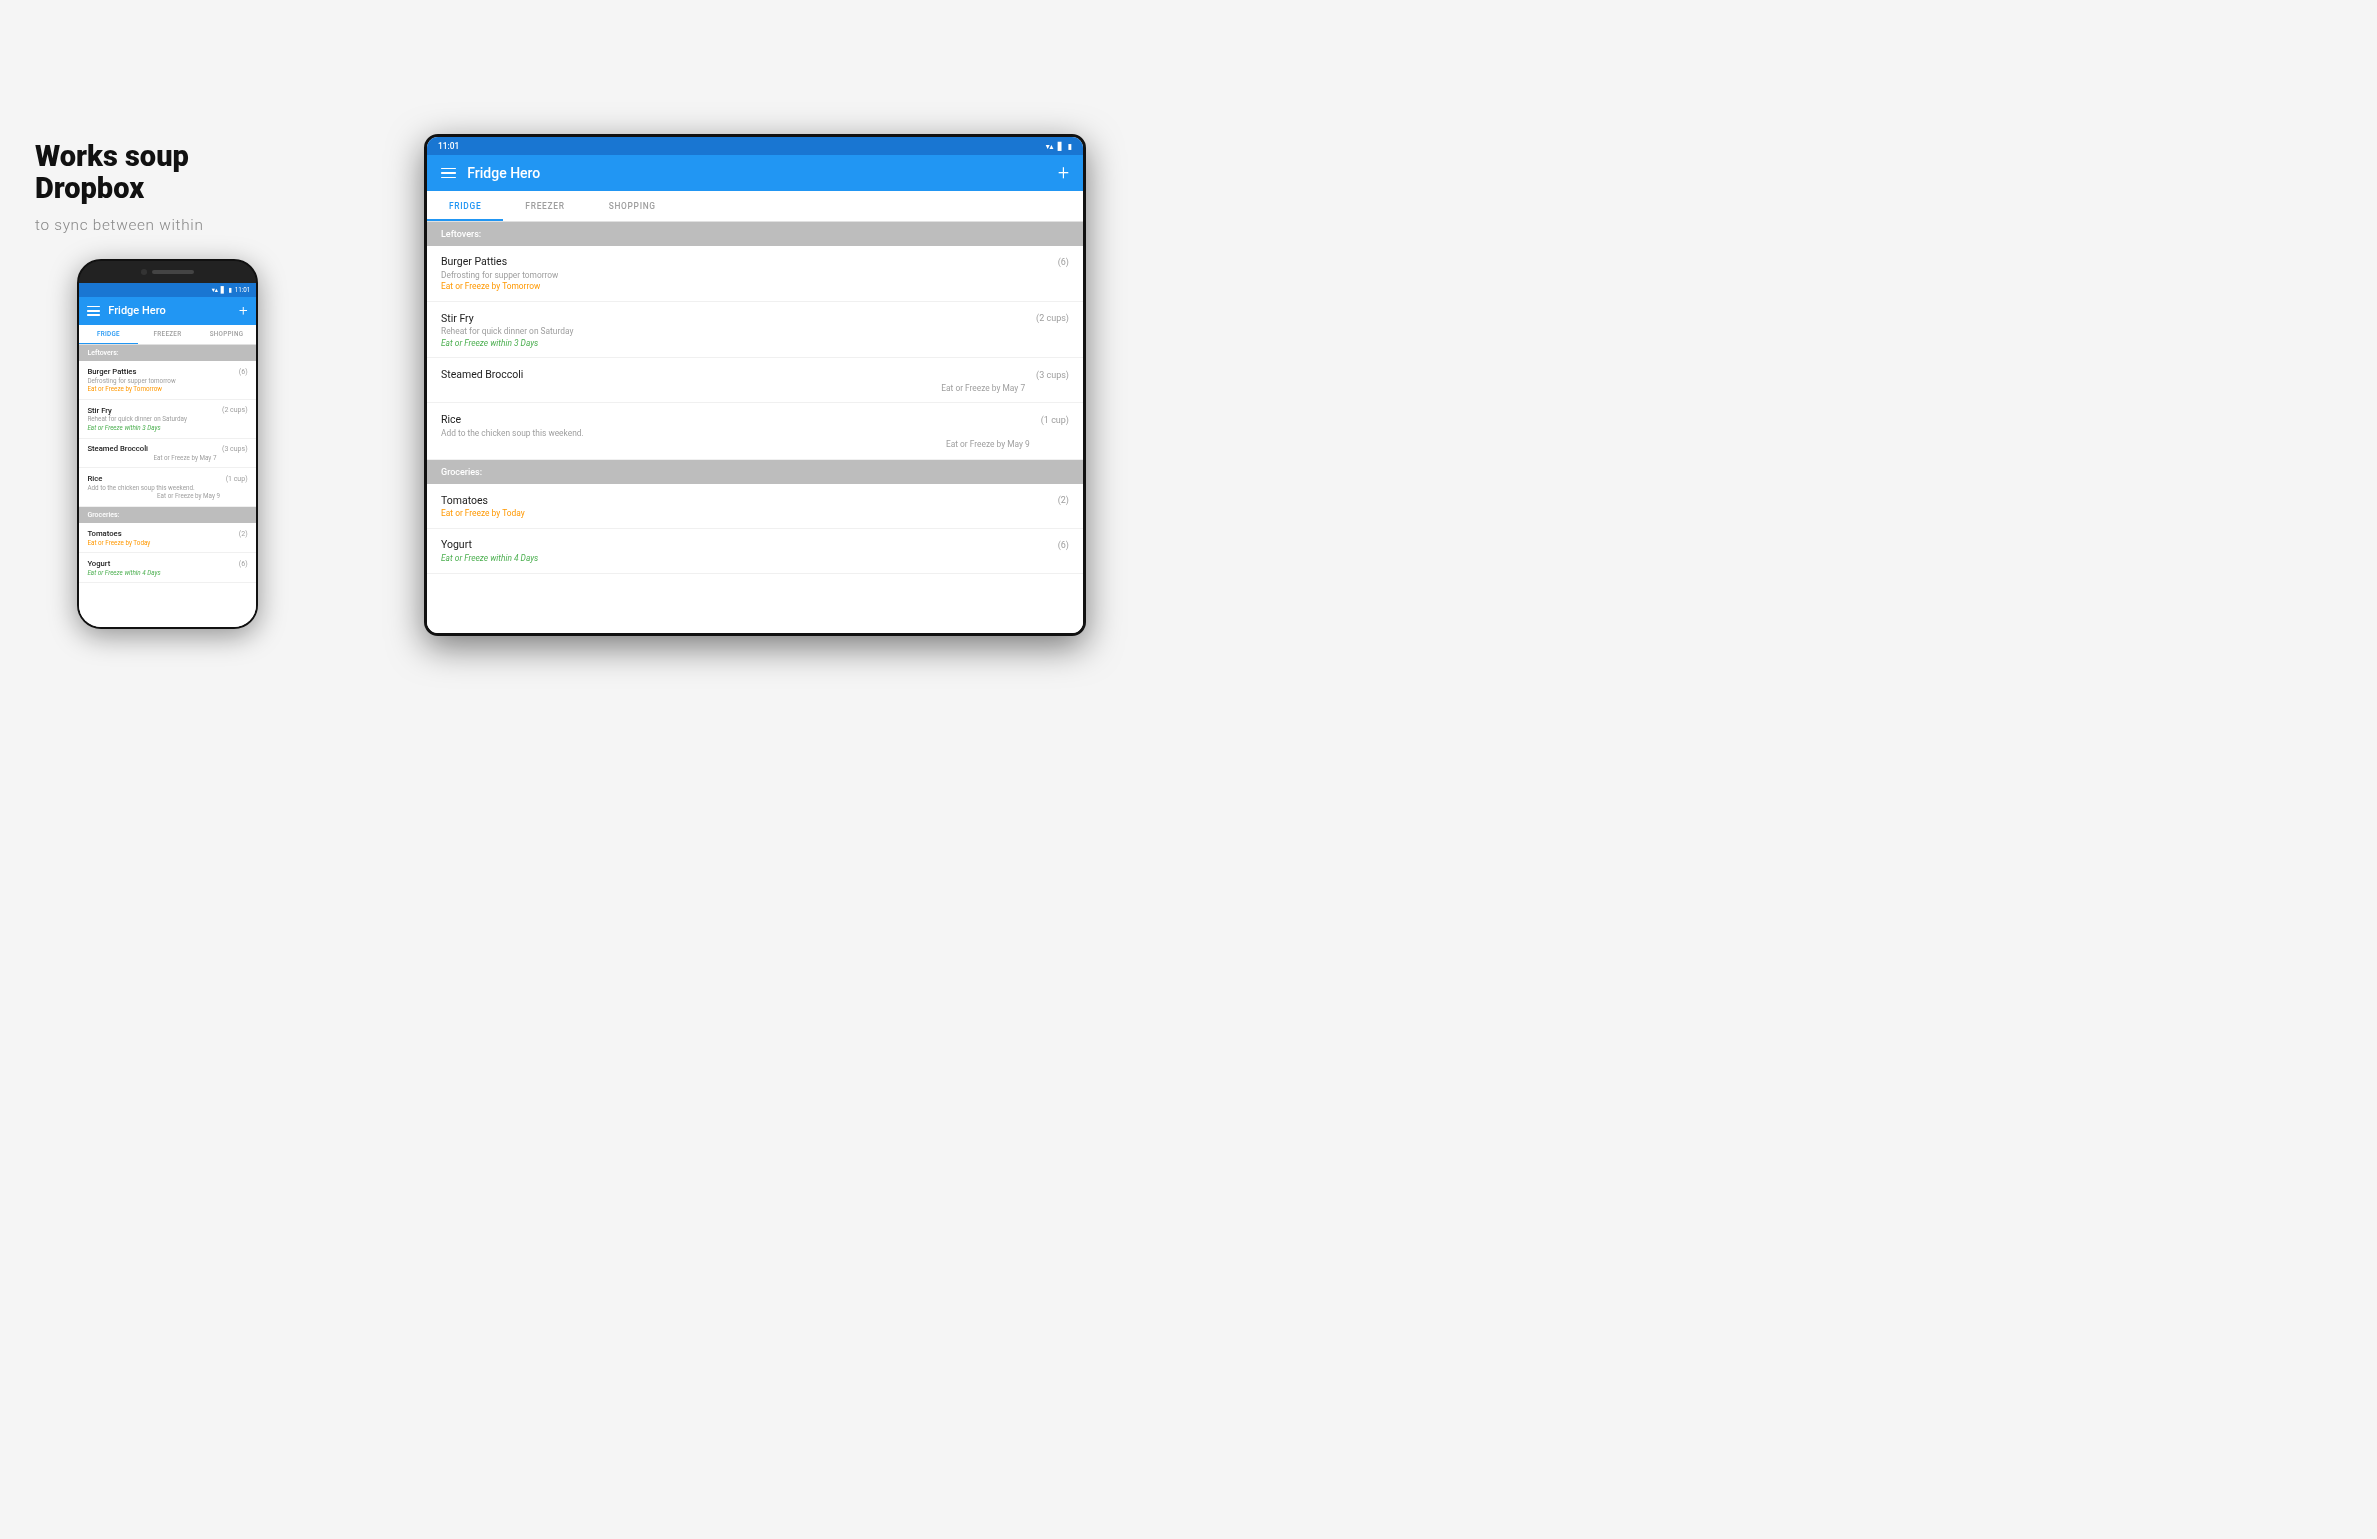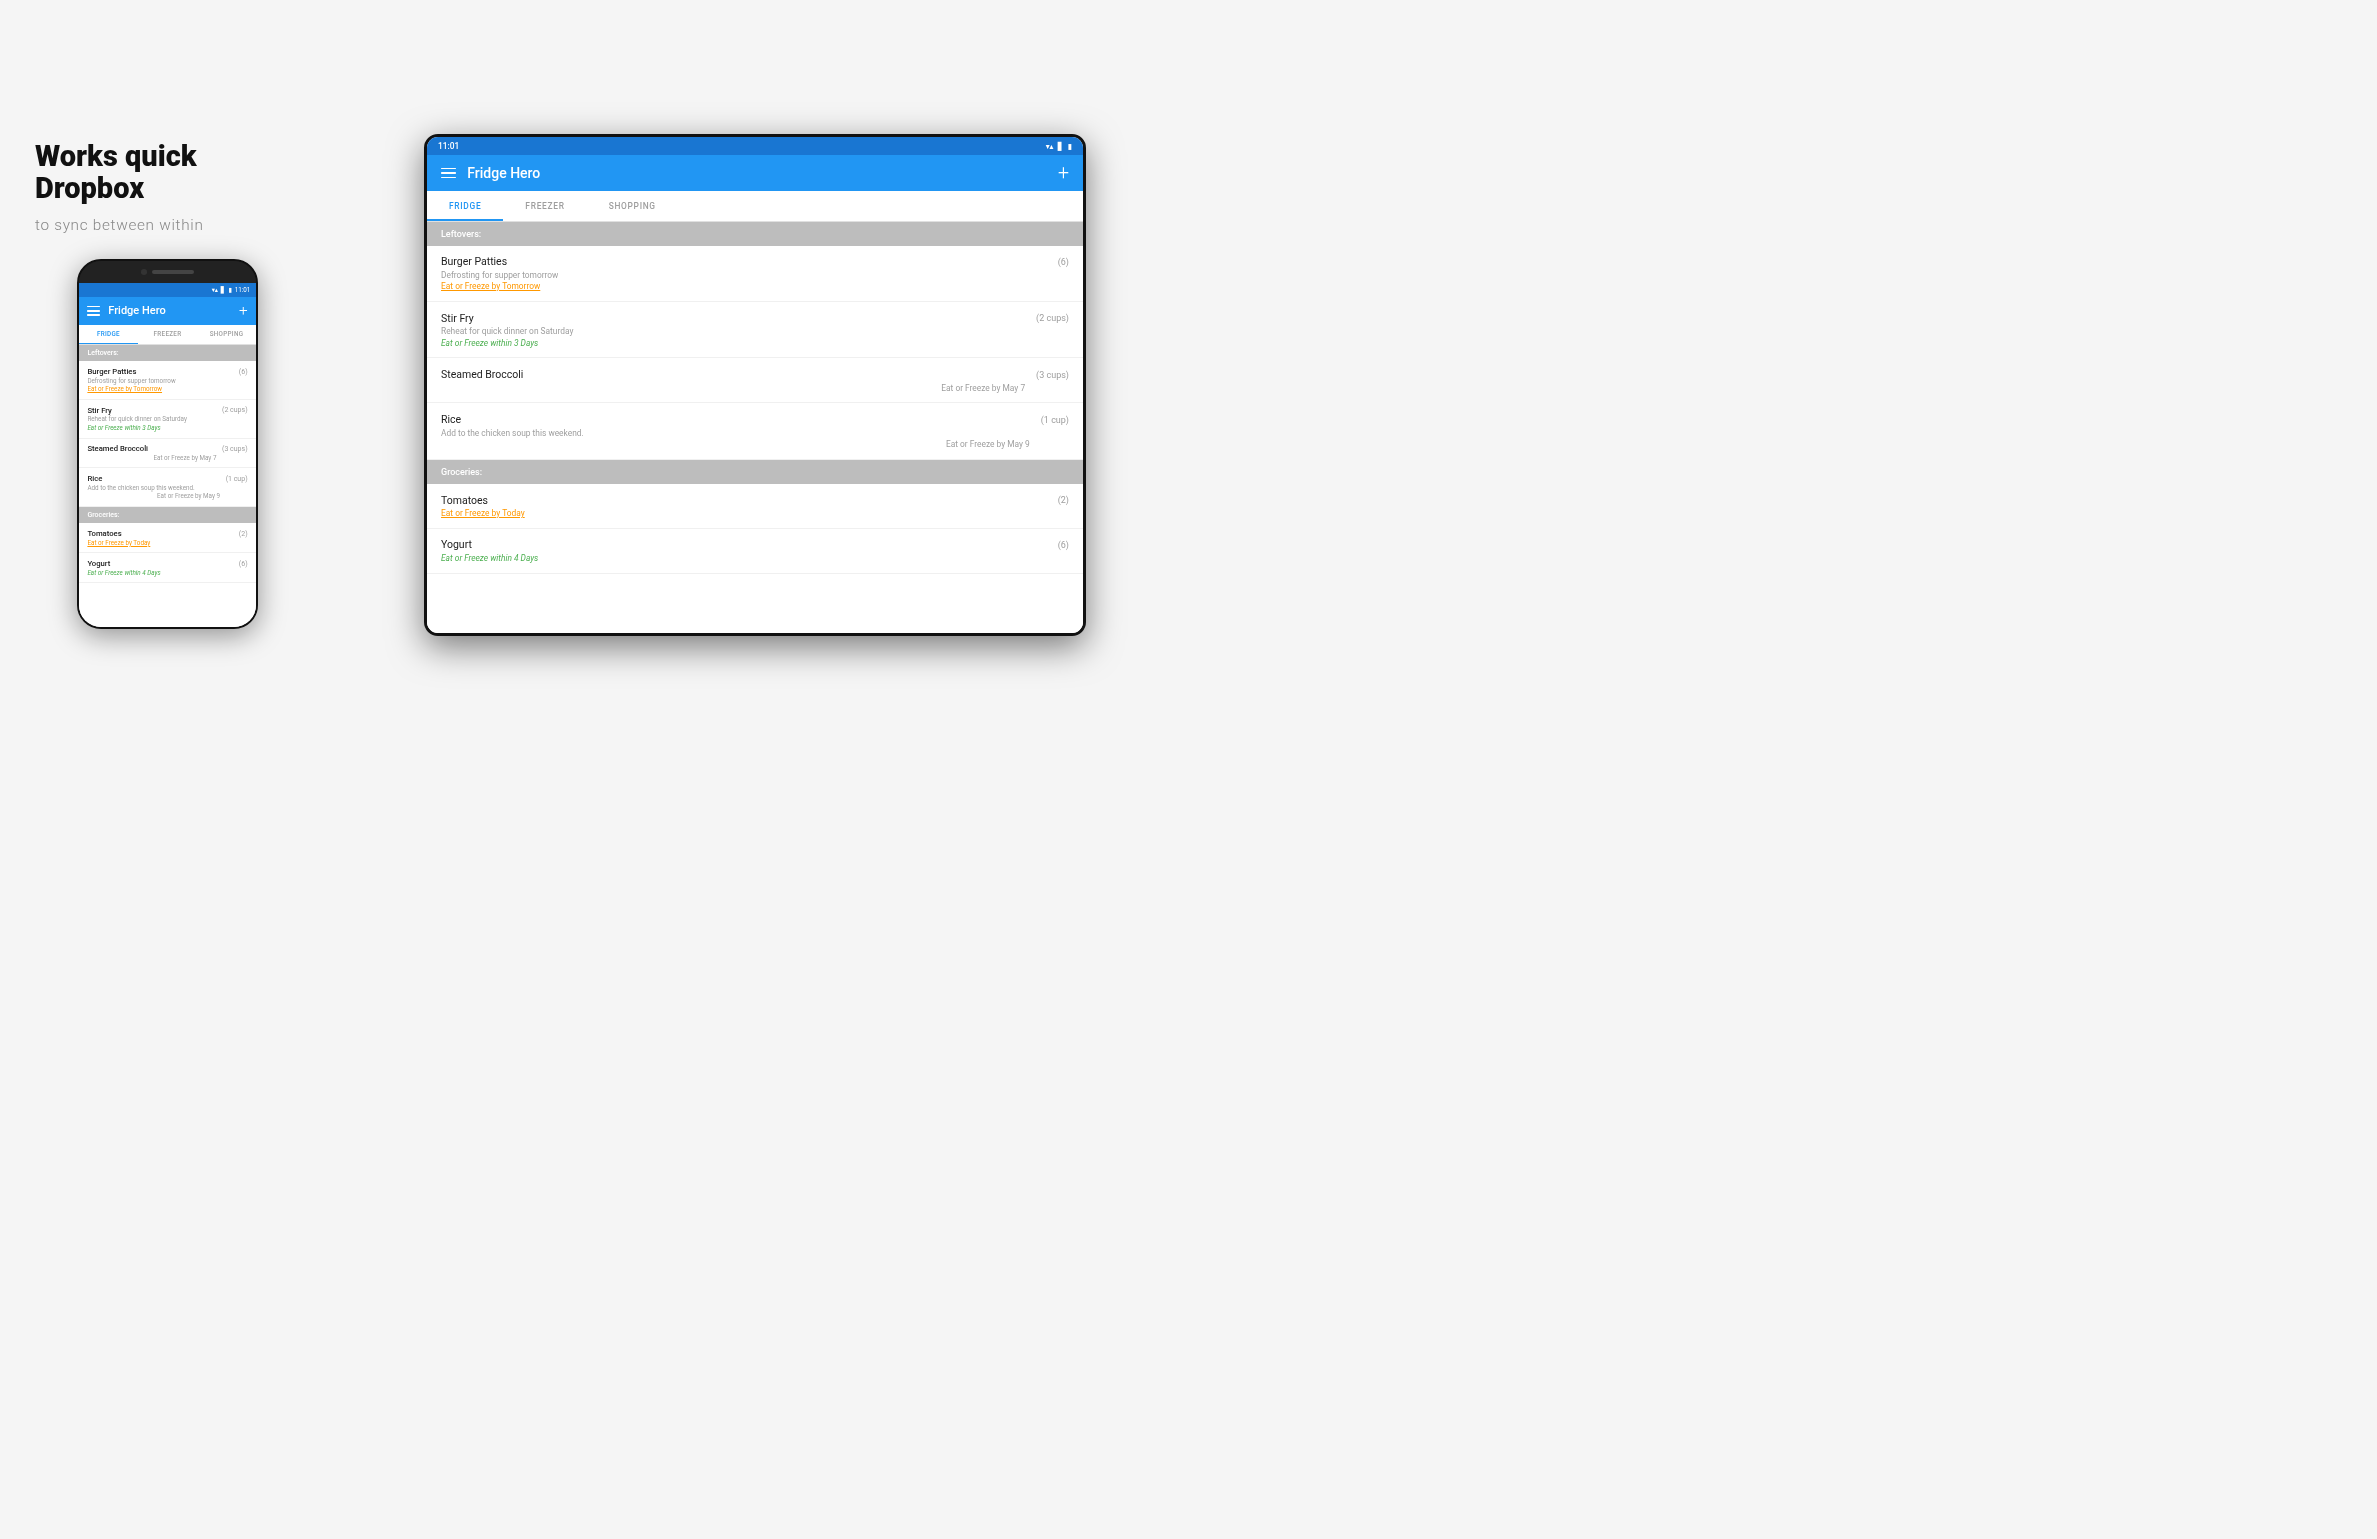--- a/index.html
+++ b/index.html
@@ -222,21 +222,21 @@
       font-size: 6.3px;
       color: #9e9e9e;
       margin-top: 0.7px;
     }
 
     .item-alert {
       font-size: 6.3px;
       margin-top: 0.7px;
     }
 
-    .alert-orange { color: #FF9800; text-decoration: underline; }
+    .alert-orange { color: #FF9800; }
     .alert-green { color: #4CAF50; font-style: italic; }
     .alert-gray { color: #9e9e9e; text-align: right; }
 
     .item-qty {
       font-size: 7px;
       color: #9e9e9e;
       white-space: nowrap;
       margin-left: 5.6px;
       margin-top: 0.7px;
     }
@@ -412,21 +412,21 @@
       color: #9e9e9e;
       white-space: nowrap;
       margin-left: 11px;
       margin-top: 1.4px;
     }
   </style>
 </head>
 <body>
 
 <div class="left-panel">
-  <h1 class="headline">Works quick Dropbox</h1>
+  <h1 class="headline">Works soup Dropbox</h1>
   <p class="subheadline">to sync between within</p>
 
   <div class="phone-container">
     <div class="phone">
       <div class="phone-notch-area">
         <div class="phone-camera"></div>
         <div class="phone-speaker"></div>
       </div>
       <div class="phone-screen">
 

